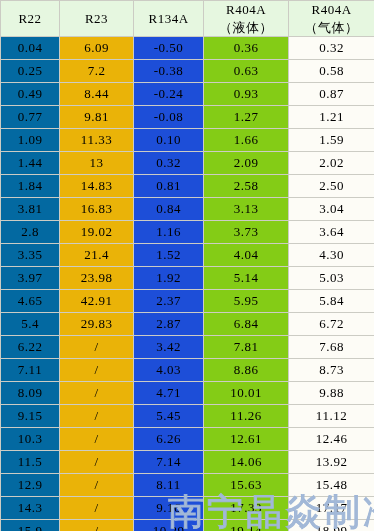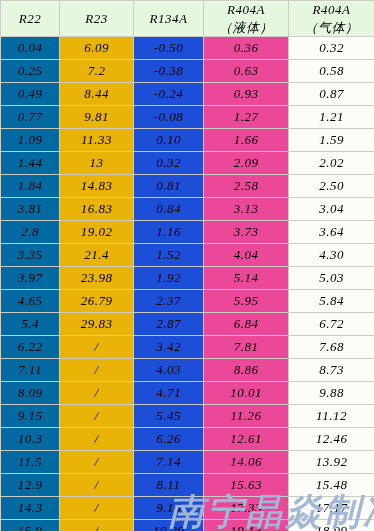--- a/index.html
+++ b/index.html
@@ -51,21 +51,21 @@
   }
 
   #refrigerant-table tbody td {
     height: 22px;
   }
 
   
   .col-r22   { background: #0369a1; }
   .col-r23   { background: #eab308; }
   .col-r134a { background: #1d4ed8; }
-  .col-r404l { background: #ec4899; }
+  .col-r404l { background: #84cc16; }
   .col-r404g { background: #fdfcf6; }
 
   
   .watermark {
     position: absolute;
     left: 168px;
     top: 494px;
     font-family: "DejaVu Sans", "Liberation Sans", sans-serif;
     font-size: 36px;
     line-height: 1;
@@ -74,21 +74,20 @@
     -webkit-text-stroke: 1px #9fb6d6;
     text-shadow: 0 0 0 #9fb6d6;
     white-space: nowrap;
     pointer-events: none;
     user-select: none;
   }
   .table-wrap {
     position: relative;
     width: 374px;
     height: 531px;
-    font-style: italic;
   }
 </style>
 </head>
 <body>
 
 <div class="table-wrap">
   <table id="refrigerant-table">
     <colgroup>
       <col class="c-r22">
         <col class="c-r23">
@@ -190,21 +189,21 @@
         </tr>
         <tr>
           <td class="col-r22">3.97</td>
           <td class="col-r23">23.98</td>
           <td class="col-r134a">1.92</td>
           <td class="col-r404l">5.14</td>
           <td class="col-r404g">5.03</td>
         </tr>
         <tr>
           <td class="col-r22">4.65</td>
-          <td class="col-r23">26.79</td>
+          <td class="col-r23">42.91</td>
           <td class="col-r134a">2.37</td>
           <td class="col-r404l">5.95</td>
           <td class="col-r404g">5.84</td>
         </tr>
         <tr>
           <td class="col-r22">5.4</td>
           <td class="col-r23">29.83</td>
           <td class="col-r134a">2.87</td>
           <td class="col-r404l">6.84</td>
           <td class="col-r404g">6.72</td>

